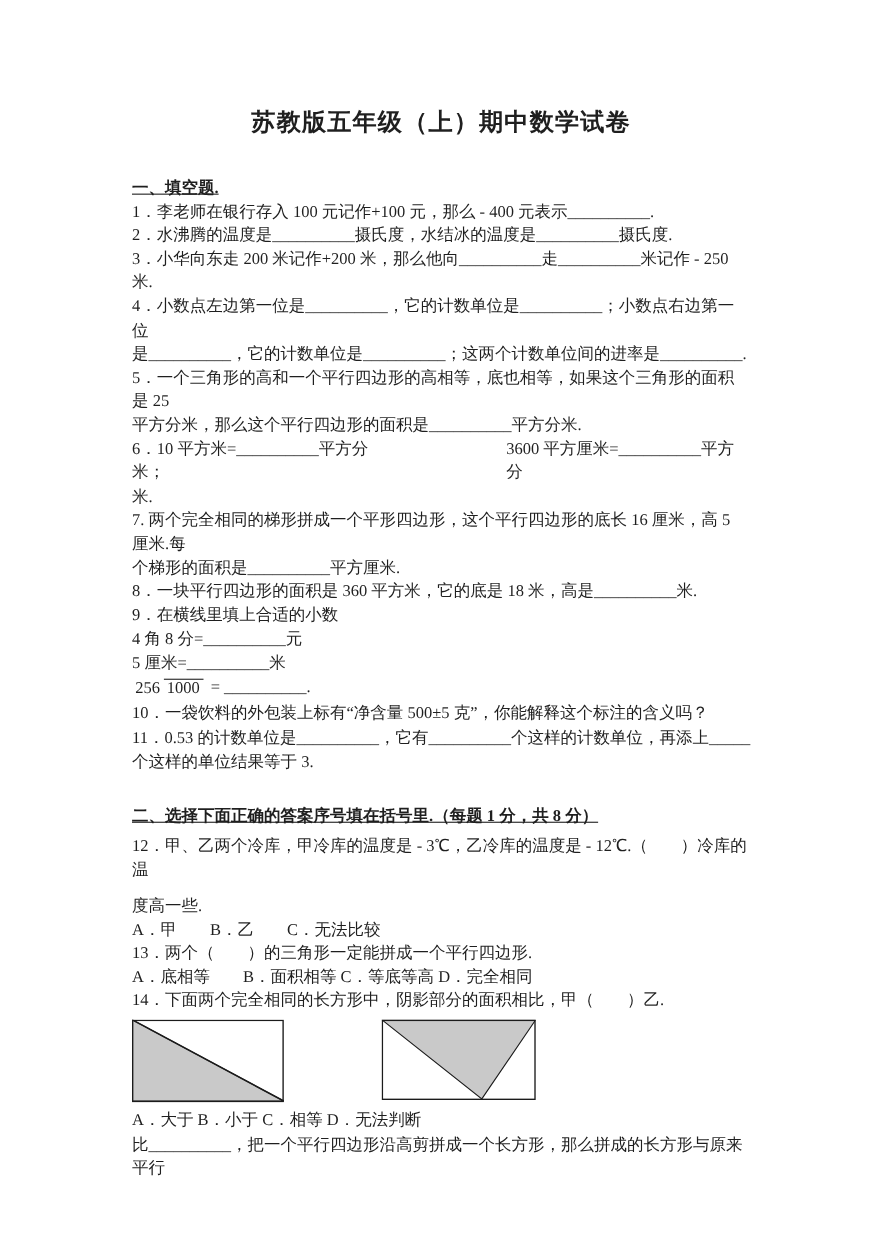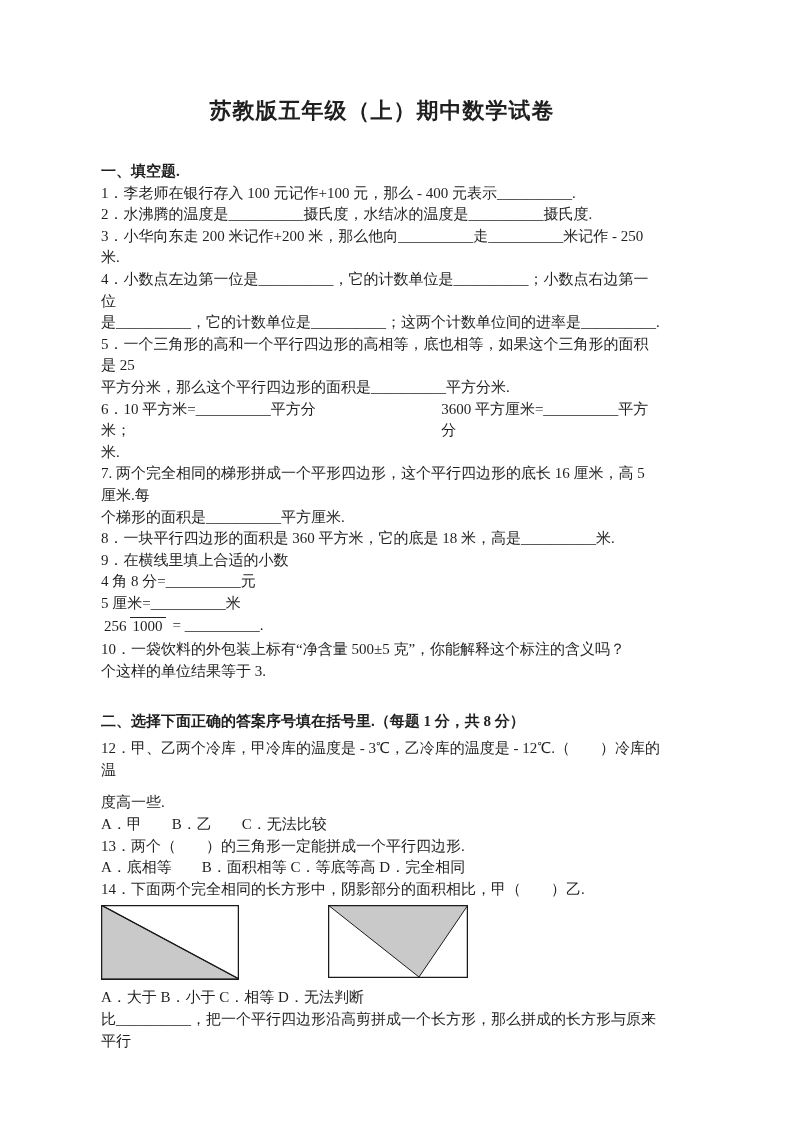--- a/index.html
+++ b/index.html
@@ -7,38 +7,38 @@
     position: relative;
     width: 793px;
     height: 1122px;
     background: #ffffff;
     font-family: "Liberation Serif", serif;
     color: #1f1f1f;
     overflow: hidden;
   }
   .content {
     position: absolute;
-    left: 101px;
+    left: 120px;
     top: 97px;
     width: 562px;
   }
   .title {
     font-size: 22px;
     font-weight: bold;
     text-align: center;
     letter-spacing: 1px;
     margin: 0 0 36px 0;
     line-height: 28px;
   }
   .line {
     font-size: 15px;
     line-height: 21.6px;
     white-space: pre-wrap;
   }
-  .heading { font-weight: bold; }
+  .heading { font-weight: bold; text-decoration: underline; }
   .sec2 { margin-top: 28px; }
   .after-heading { margin-top: 6px; }
   .gap-top { margin-top: 11px; }
   .q6row { display: flex; }
   .q6row .spacer { display: inline-block; width: 96px; }
   .fracline {
     display: flex;
     align-items: center;
     margin: 3px 0 5px 0;
     font-size: 15px;
@@ -87,20 +87,21 @@
     <div class="line">4 角 8 分=__________元</div>
     <div class="line">5 厘米=__________米</div>
     <div class="fracline">
       <span class="frac">
         <span class="num">256</span>
         <span class="den">1000</span>
       </span>
       <span>= __________.</span>
     </div>
     <div class="line">10．一袋饮料的外包装上标有“净含量 500±5 克”，你能解释这个标注的含义吗？</div>
+    <div class="line">11．0.53 的计数单位是__________，它有__________个这样的计数单位，再添上_____</div>
     <div class="line">个这样的单位结果等于 3.</div>
 
     <div class="line heading sec2">二、选择下面正确的答案序号填在括号里.（每题 1 分，共 8 分）</div>
     <div class="line after-heading">12．甲、乙两个冷库，甲冷库的温度是 - 3℃，乙冷库的温度是 - 12℃.（　　）冷库的温</div>
     <div class="line gap-top">度高一些.</div>
     <div class="line">A．甲　　B．乙　　C．无法比较</div>
     <div class="line">13．两个（　　）的三角形一定能拼成一个平行四边形.</div>
     <div class="line">A．底相等　　B．面积相等 C．等底等高 D．完全相同</div>
     <div class="line">14．下面两个完全相同的长方形中，阴影部分的面积相比，甲（　　）乙.</div>
 

